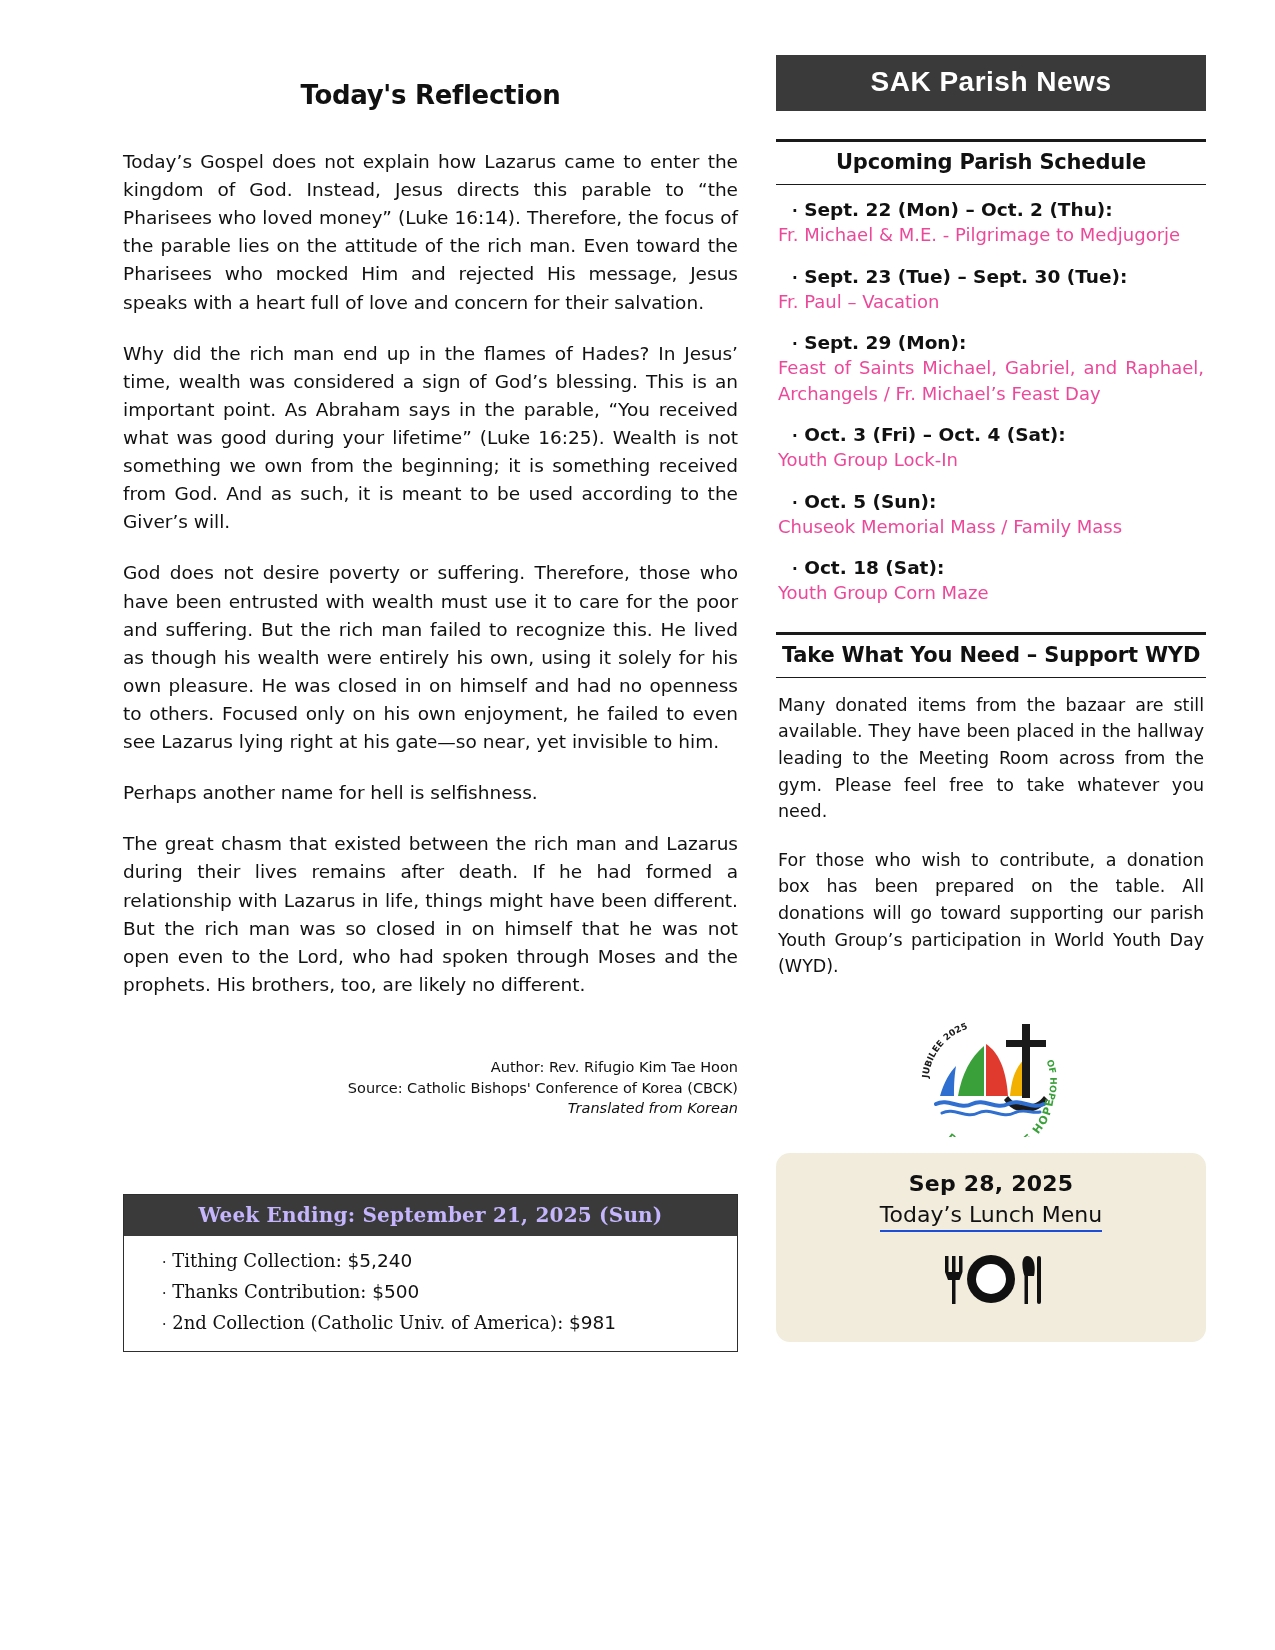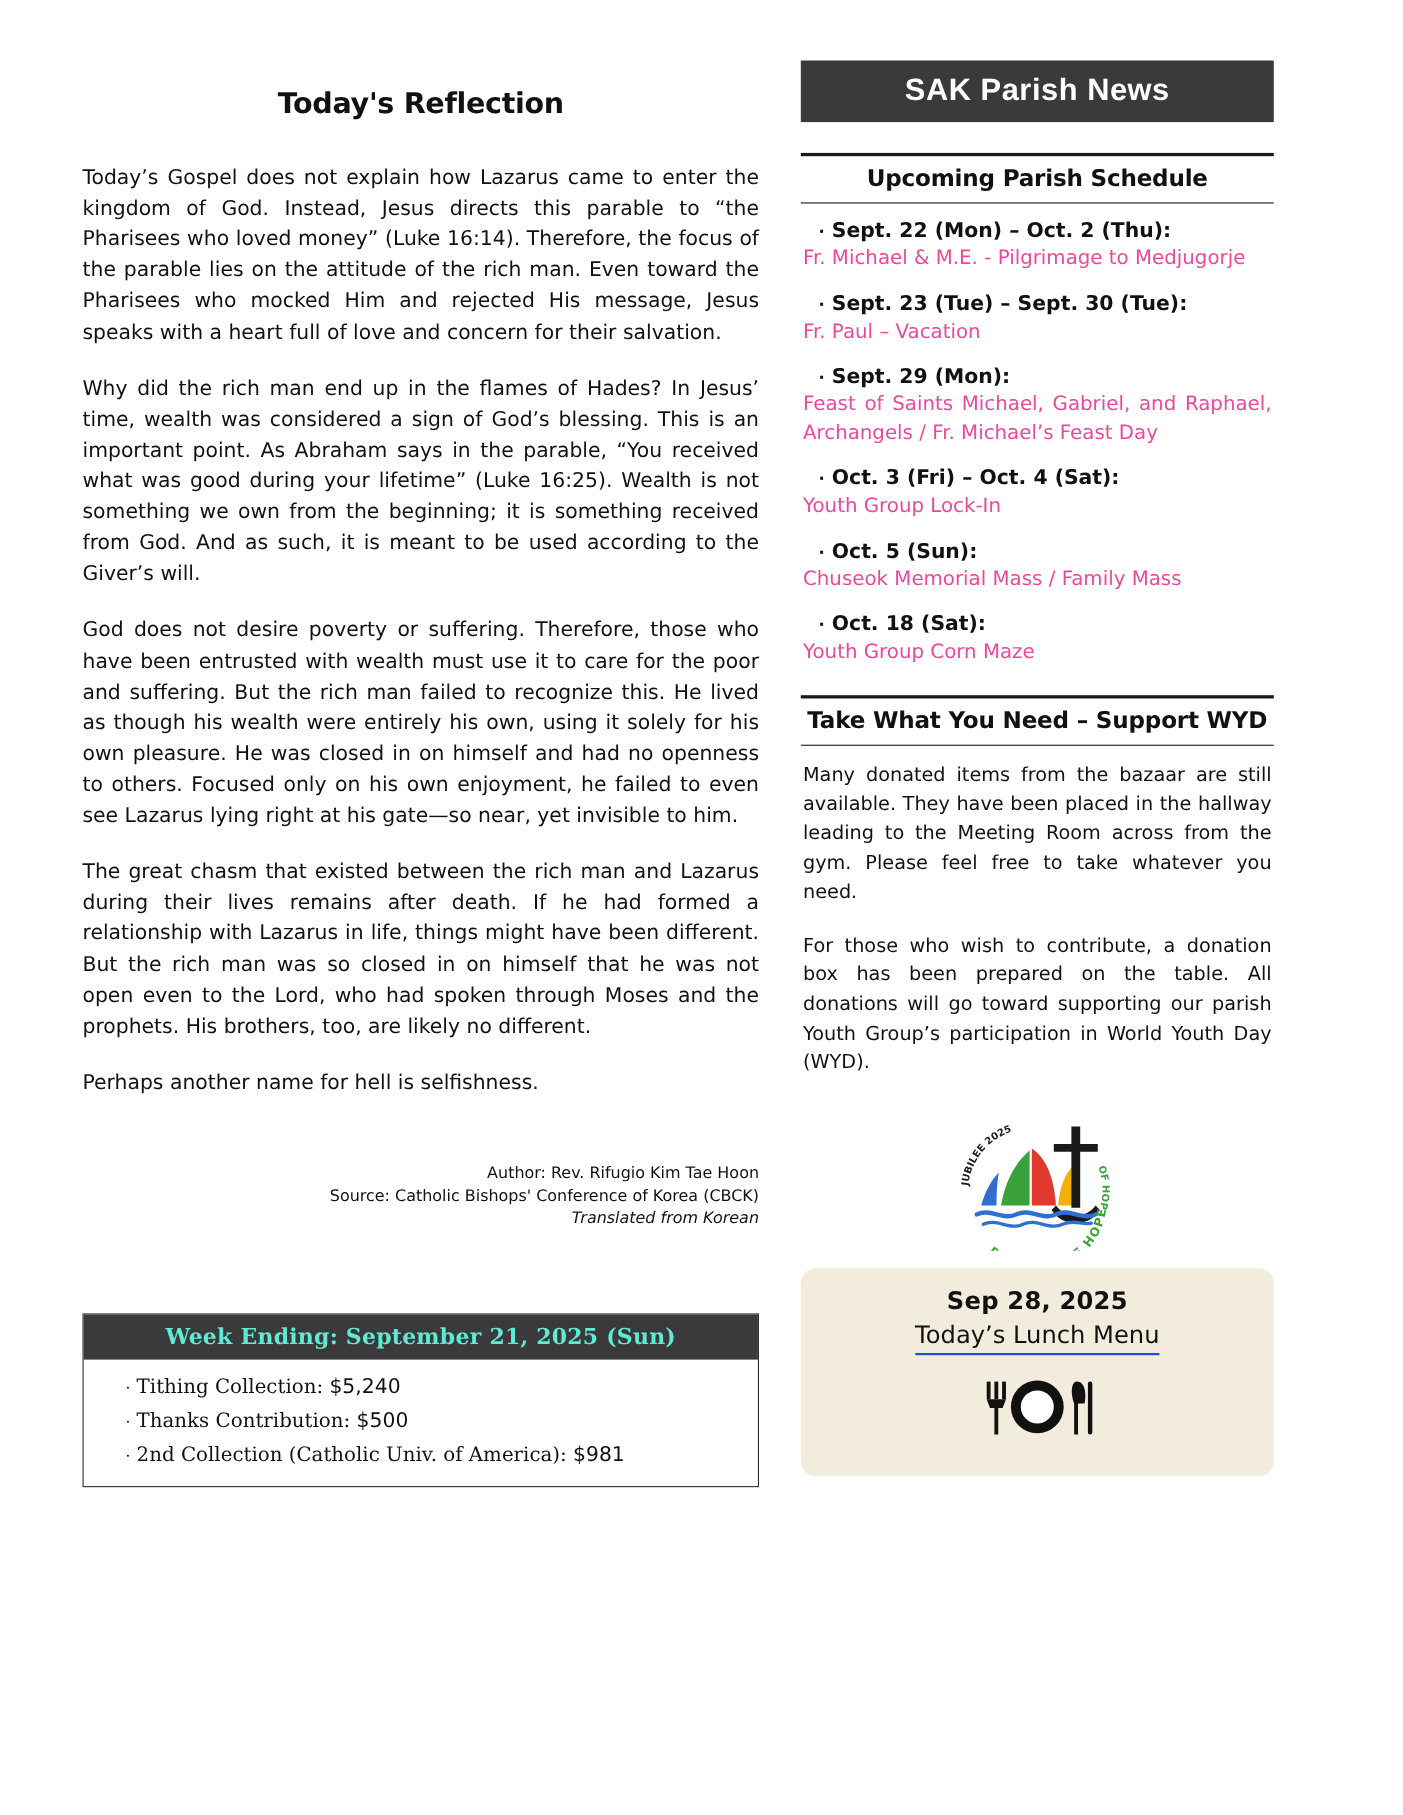--- a/index.html
+++ b/index.html
@@ -19,20 +19,21 @@
     left: 0; top: 0;
     width: 1275px;
     height: 1650px;
     padding: 55px 75px 40px 75px;
   }
 
   .columns {
     display: flex;
     gap: 38px;
     align-items: flex-start;
+    margin-left: 48px;
   }
 
   
   .left-col {
     width: 615px;
     flex: 0 0 615px;
   }
 
   .reflection-title {
     font-size: 26px;
@@ -62,21 +63,21 @@
   .attribution .italic { font-style: italic; }
 
   
   .offering-box {
     margin-top: 75px;
     width: 615px;
     border: 1px solid #2e2e2e;
   }
   .offering-header {
     background: #3a3a3a;
-    color: #5eead4;
+    color: #c4b5fd;
     text-align: center;
     font-family: "DejaVu Serif", serif;
     font-weight: bold;
     font-size: 20px;
     padding: 8px 4px 9px 4px;
     letter-spacing: 0.2px;
   }
   .offering-list {
     padding: 14px 18px 16px 38px;
   }
@@ -200,22 +201,22 @@
   <div class="columns">
 
     <div class="left-col">
 
       <h1 class="reflection-title">Today's Reflection</h1>
 
       <div class="reflection-body">
         <p>Today’s Gospel does not explain how Lazarus came to enter the kingdom of God. Instead, Jesus directs this parable to “the Pharisees who loved money” (Luke 16:14). Therefore, the focus of the parable lies on the attitude of the rich man. Even toward the Pharisees who mocked Him and rejected His message, Jesus speaks with a heart full of love and concern for their salvation.</p>
         <p>Why did the rich man end up in the flames of Hades? In Jesus’ time, wealth was considered a sign of God’s blessing. This is an important point. As Abraham says in the parable, “You received what was good during your lifetime” (Luke 16:25). Wealth is not something we own from the beginning; it is something received from God. And as such, it is meant to be used according to the Giver’s will.</p>
         <p>God does not desire poverty or suffering. Therefore, those who have been entrusted with wealth must use it to care for the poor and suffering. But the rich man failed to recognize this. He lived as though his wealth were entirely his own, using it solely for his own pleasure. He was closed in on himself and had no openness to others. Focused only on his own enjoyment, he failed to even see Lazarus lying right at his gate—so near, yet invisible to him.</p>
+        <p>Perhaps another name for hell is selfishness.</p>
         <p>The great chasm that existed between the rich man and Lazarus during their lives remains after death. If he had formed a relationship with Lazarus in life, things might have been different. But the rich man was so closed in on himself that he was not open even to the Lord, who had spoken through Moses and the prophets. His brothers, too, are likely no different.</p>
-        <p>Perhaps another name for hell is selfishness.</p>
       </div>
 
       <div class="attribution">
         <div>Author: Rev. Rifugio Kim Tae Hoon</div>
         <div>Source: Catholic Bishops' Conference of Korea (CBCK)</div>
         <div class="italic">Translated from Korean</div>
       </div>
 
       <div class="offering-box">
         <div class="offering-header">Week Ending: September 21, 2025 (Sun)</div>

